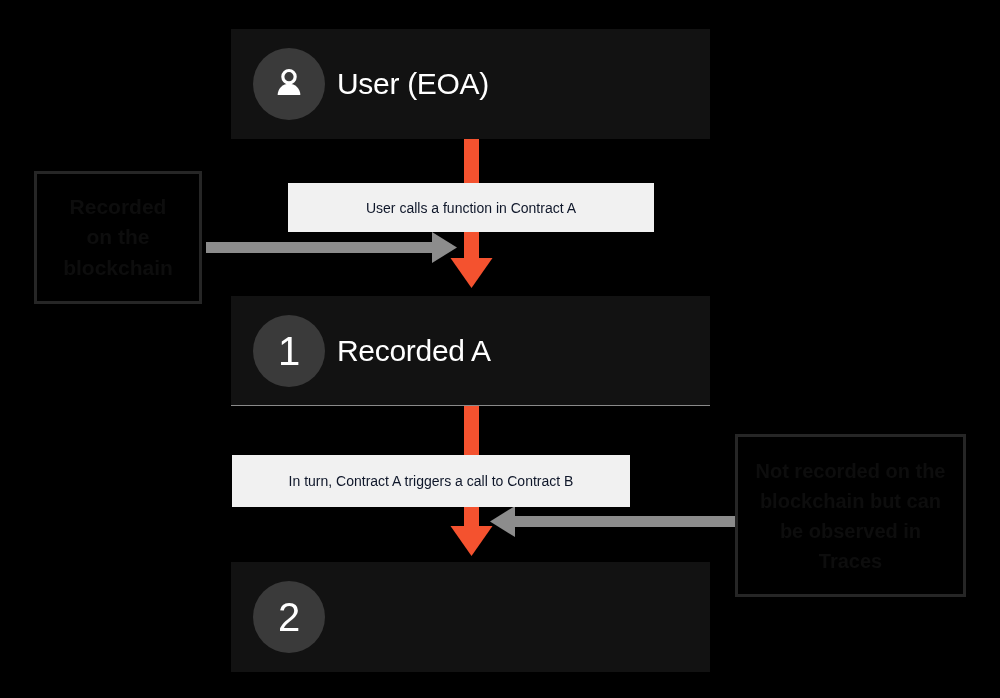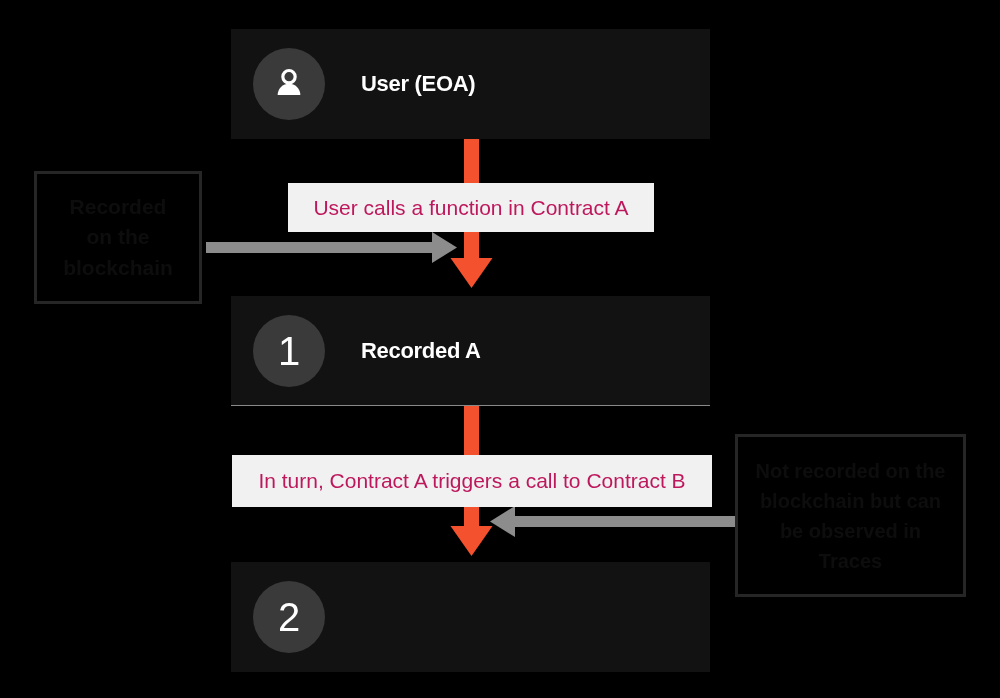--- a/index.html
+++ b/index.html
@@ -49,43 +49,43 @@
     justify-content: center;
     color: #ffffff;
   }
   .node-badge .num {
     font-size: 40px;
     font-weight: 400;
     line-height: 1;
     color: #ffffff;
   }
   .node-label {
-    margin-left: 36px;
+    margin-left: 12px;
     color: #ffffff;
-    font-size: 22px;
-    font-weight: 700;
+    font-size: 30px;
+    font-weight: 400;
     letter-spacing: -0.3px;
     white-space: nowrap;
   }
 
   
   .caption {
     position: absolute;
     background: #f1f1f1;
-    color: #be185d;
-    font-size: 21px;
+    color: #0f172a;
+    font-size: 14px;
     display: flex;
     align-items: center;
     justify-content: center;
     box-sizing: border-box;
     white-space: nowrap;
     z-index: 6;
   }
   .caption-1 { left: 288px; top: 183px; width: 366px; height: 49px; }
-  .caption-2 { left: 232px; top: 455px; width: 480px; height: 52px; }
+  .caption-2 { left: 232px; top: 455px; width: 398px; height: 52px; }
 
   
   .annot {
     position: absolute;
     background: #000000;
     border: 3px solid #262626;
     color: #0d0d0d;
     font-weight: 700;
     text-align: center;
     display: flex;

